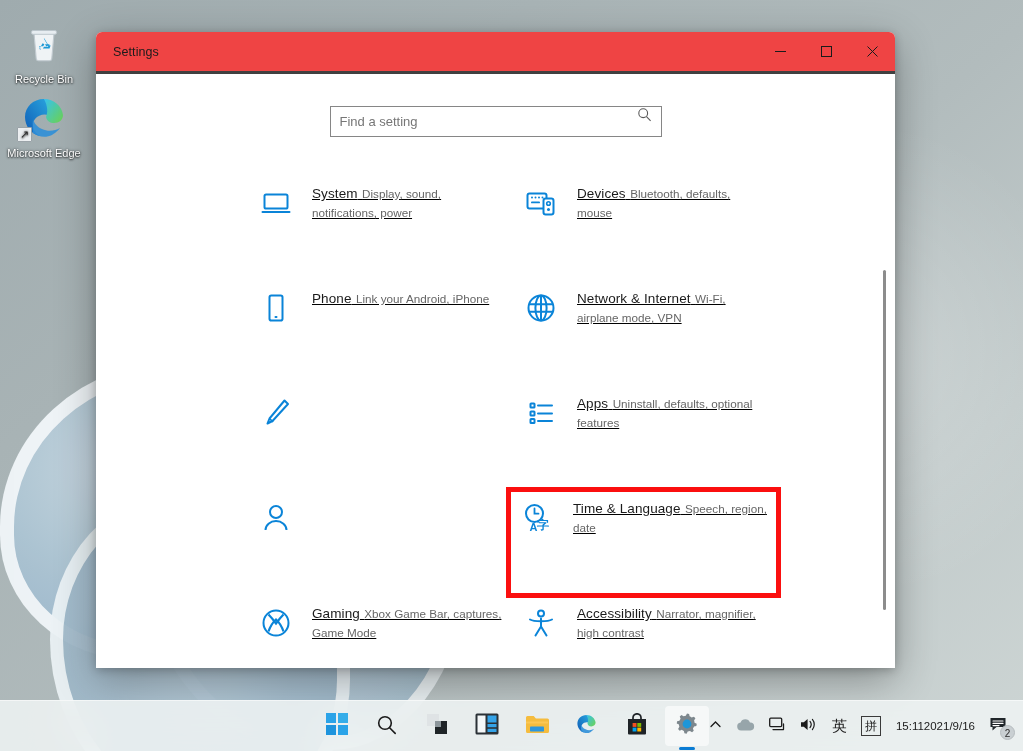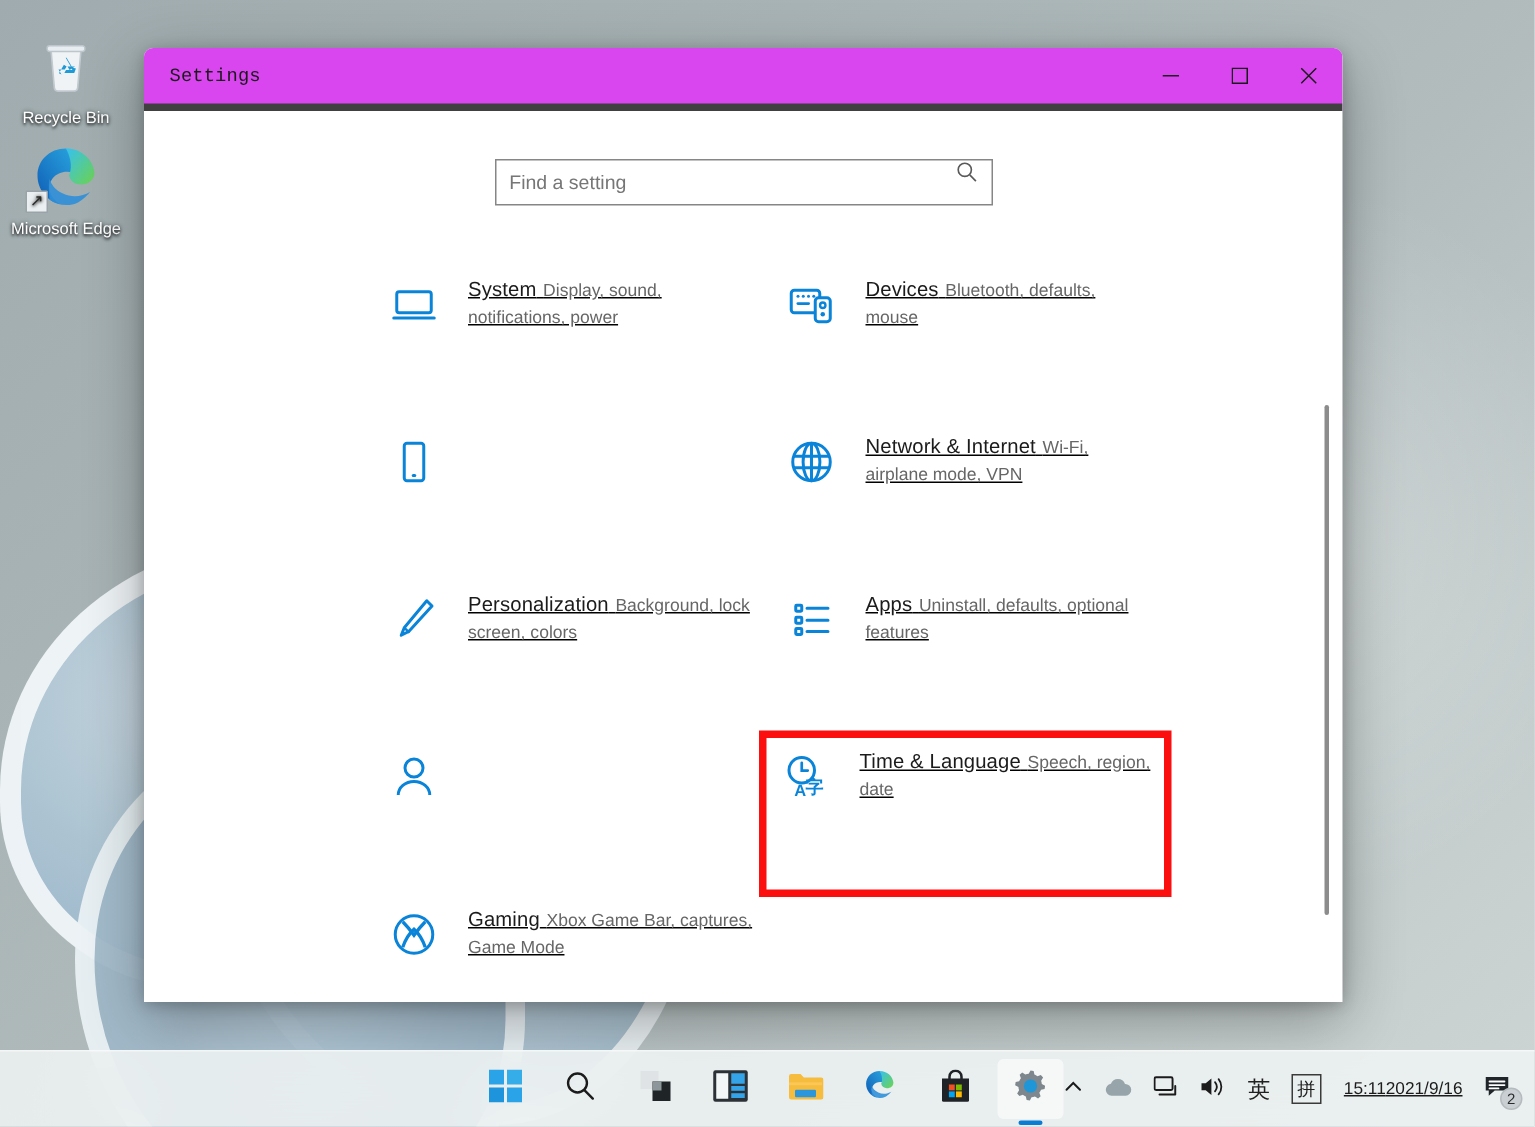--- a/index.html
+++ b/index.html
@@ -87,25 +87,24 @@
     left: 96px; top: 32px;
     width: 799px; height: 636px;
     background: #ffffff;
     border-radius: 6px 6px 0 0;
     box-shadow: 0 12px 40px rgba(0,0,0,.32), 0 2px 10px rgba(0,0,0,.22);
     overflow: hidden;
     display: flex; flex-direction: column;
   }
   #titlebar {
     height: 42px;
-    background: #d946ef;
-    border-bottom: 5px solid #404040;
+    background: #ef4444;
+    border-bottom: 3px solid #404040;
     display: flex; align-items: center;
     flex: 0 0 42px;
-    font-family: Liberation Mono, monospace;
   }
   #window-title {
     font-size: 12.5px; color: #1b1b1b;
     margin-left: 17px;
     letter-spacing: .1px;
   }
   .caption-buttons { margin-left: auto; display: flex; height: 100%; }
   .cap-btn {
     width: 46px; height: 100%;
     display: flex; align-items: center; justify-content: center;
@@ -256,21 +255,20 @@
     text-align:center;
     display:inline-block;
     padding: 0;
   }
   #tray-clock {
     text-align: right;
     line-height: 15px;
     font-size: 11.5px;
     color: #1b1b1b;
     padding: 0 10px 0 8px;
-    text-decoration: underline;
   }
   #tray-notify { padding: 0 8px 0 4px; position: relative; }
   .badge {
     position: absolute;
     right: 2px; bottom: 6px;
     width: 15px; height: 15px;
     border-radius: 50%;
     background: #c9cfd2;
     color: #2b2b2b;
     font-size: 10px;
@@ -402,20 +400,24 @@
         </span>
       </div>
 
       <div class="cat-tile">
         <span class="cat-icon">
           <svg width="34" height="34" viewBox="0 0 34 34">
             <rect x="10.5" y="4.5" width="13" height="25" rx="1.8" fill="none" stroke="#0a84d8" stroke-width="2"></rect>
             <rect x="15.5" y="25" width="3" height="2" rx="1" fill="#0a84d8"></rect>
           </svg>
         </span>
+        <span class="cat-text">
+          <span class="cat-title">Phone</span>
+          <span class="cat-sub">Link your Android, iPhone</span>
+        </span>
       </div>
 
       <div class="cat-tile">
         <span class="cat-icon">
           <svg width="34" height="34" viewBox="0 0 34 34">
             <circle cx="17" cy="17" r="12.5" fill="none" stroke="#0a84d8" stroke-width="2"></circle>
             <ellipse cx="17" cy="17" rx="5.6" ry="12.5" fill="none" stroke="#0a84d8" stroke-width="2"></ellipse>
             <path d="M5 13.2 h24 M5 20.8 h24 M17 4.5 v25" stroke="#0a84d8" stroke-width="2" fill="none"></path>
           </svg>
         </span>
@@ -424,24 +426,20 @@
           <span class="cat-sub">Wi-Fi, airplane mode, VPN</span>
         </span>
       </div>
 
       <div class="cat-tile">
         <span class="cat-icon">
           <svg width="34" height="34" viewBox="0 0 34 34">
             <path d="M25.5 4.5 L29 8 L13.5 25 L8.5 27.5 L10.5 22.5 Z" fill="none" stroke="#0a84d8" stroke-width="2" stroke-linejoin="round"></path>
             <path d="M10.6 22.6 L14 25.8" stroke="#0a84d8" stroke-width="1.6"></path>
           </svg>
-        </span>
-        <span class="cat-text">
-          <span class="cat-title">Personalization</span>
-          <span class="cat-sub">Background, lock screen, colors</span>
         </span>
       </div>
 
       <div class="cat-tile">
         <span class="cat-icon">
           <svg width="34" height="34" viewBox="0 0 34 34">
             <g fill="none" stroke="#0a84d8" stroke-width="2">
               <rect x="6.5" y="7.5" width="4" height="4" rx=".6"></rect>
               <rect x="6.5" y="15.5" width="4" height="4" rx=".6"></rect>
               <rect x="6.5" y="23" width="4" height="4" rx=".6"></rect>
@@ -486,20 +484,33 @@
             <path d="M9.5 25.5 C12 18 17 13.5 17 13.5 C17 13.5 22 18 24.5 25.5" fill="none" stroke="#0a84d8" stroke-width="2.2"></path>
             <path d="M9.5 8.5 C13 12 17 17.5 17 17.5 C17 17.5 21 12 24.5 8.5" fill="none" stroke="#0a84d8" stroke-width="2.2"></path>
           </svg>
         </span>
         <span class="cat-text">
           <span class="cat-title">Gaming</span>
           <span class="cat-sub">Xbox Game Bar, captures, Game Mode</span>
         </span>
       </div>
 
+      <div class="cat-tile">
+        <span class="cat-icon">
+          <svg width="34" height="34" viewBox="0 0 34 34">
+            <circle cx="17" cy="7.5" r="3" fill="none" stroke="#0a84d8" stroke-width="2"></circle>
+            <path d="M6 13.5 C10 15.8 24 15.8 28 13.5" fill="none" stroke="#0a84d8" stroke-width="2" stroke-linecap="round"></path>
+            <path d="M17 12.5 v8 l-5.5 9 M17 20.5 l5.5 9" fill="none" stroke="#0a84d8" stroke-width="2" stroke-linecap="round"></path>
+          </svg>
+        </span>
+        <span class="cat-text">
+          <span class="cat-title">Accessibility</span>
+          <span class="cat-sub">Narrator, magnifier, high contrast</span>
+        </span>
+      </div>
 
     </div>
 
     <div id="scroll-track">
       <div id="scroll-thumb"></div>
     </div>
 
   </div>
 </div>
 

